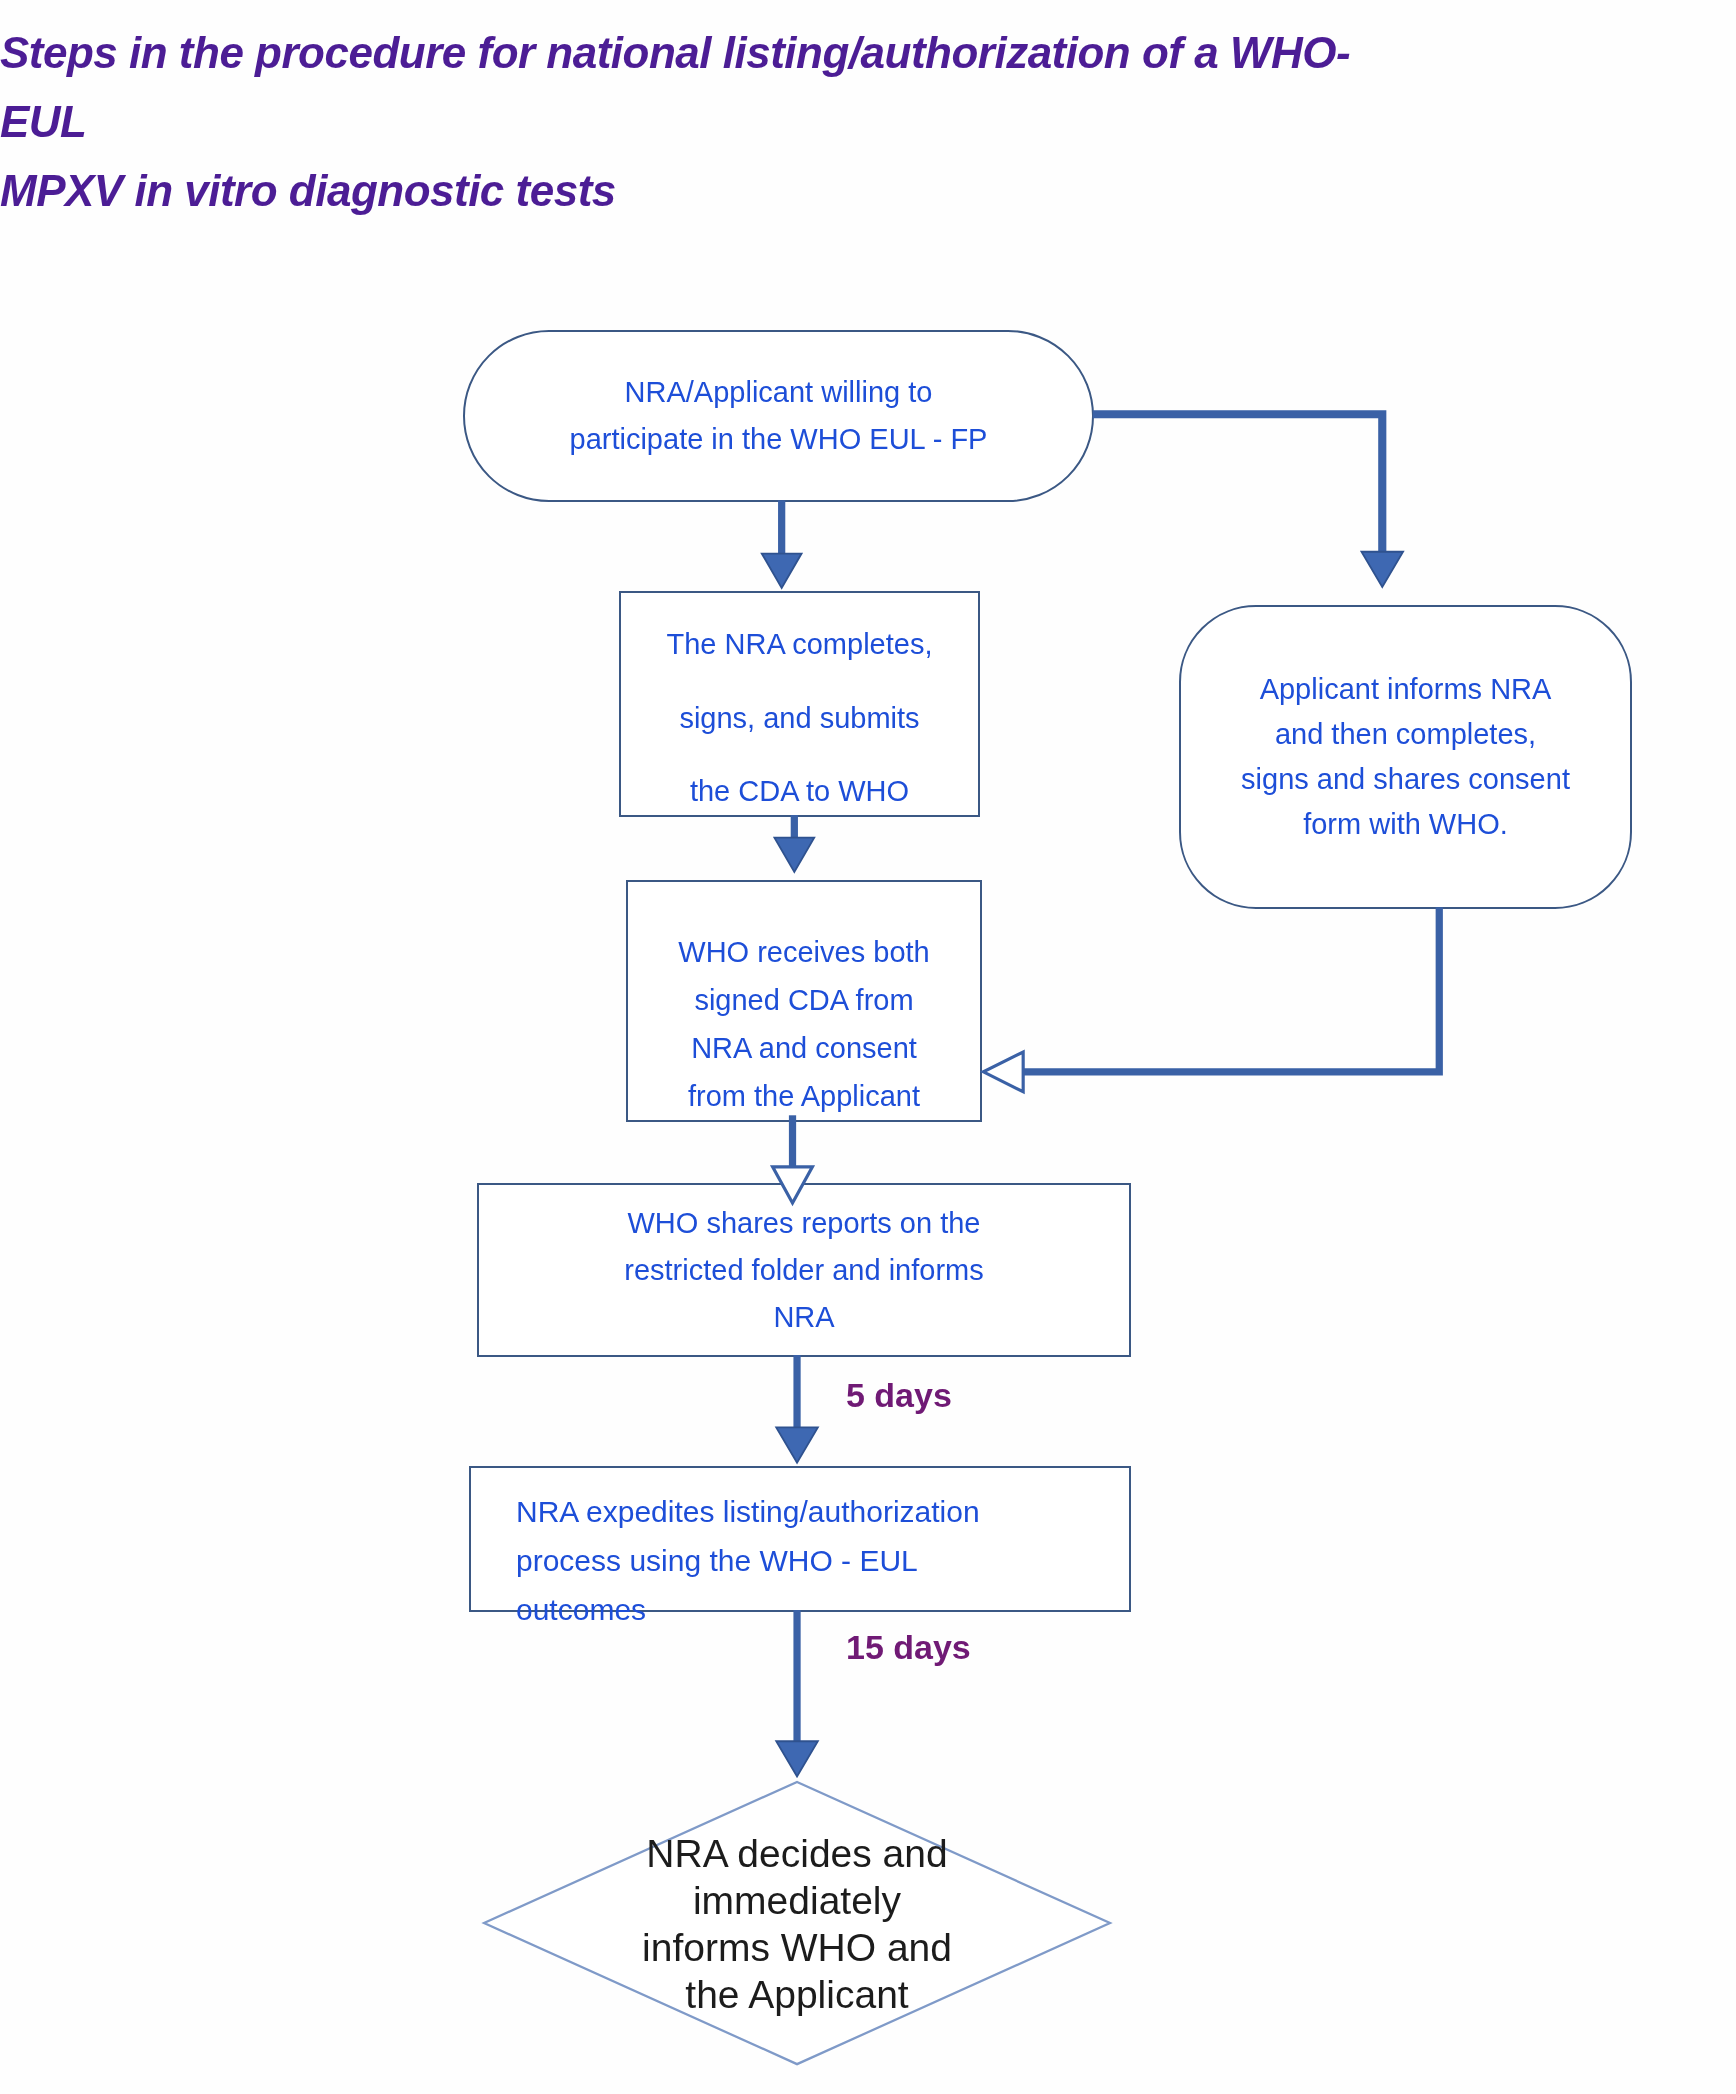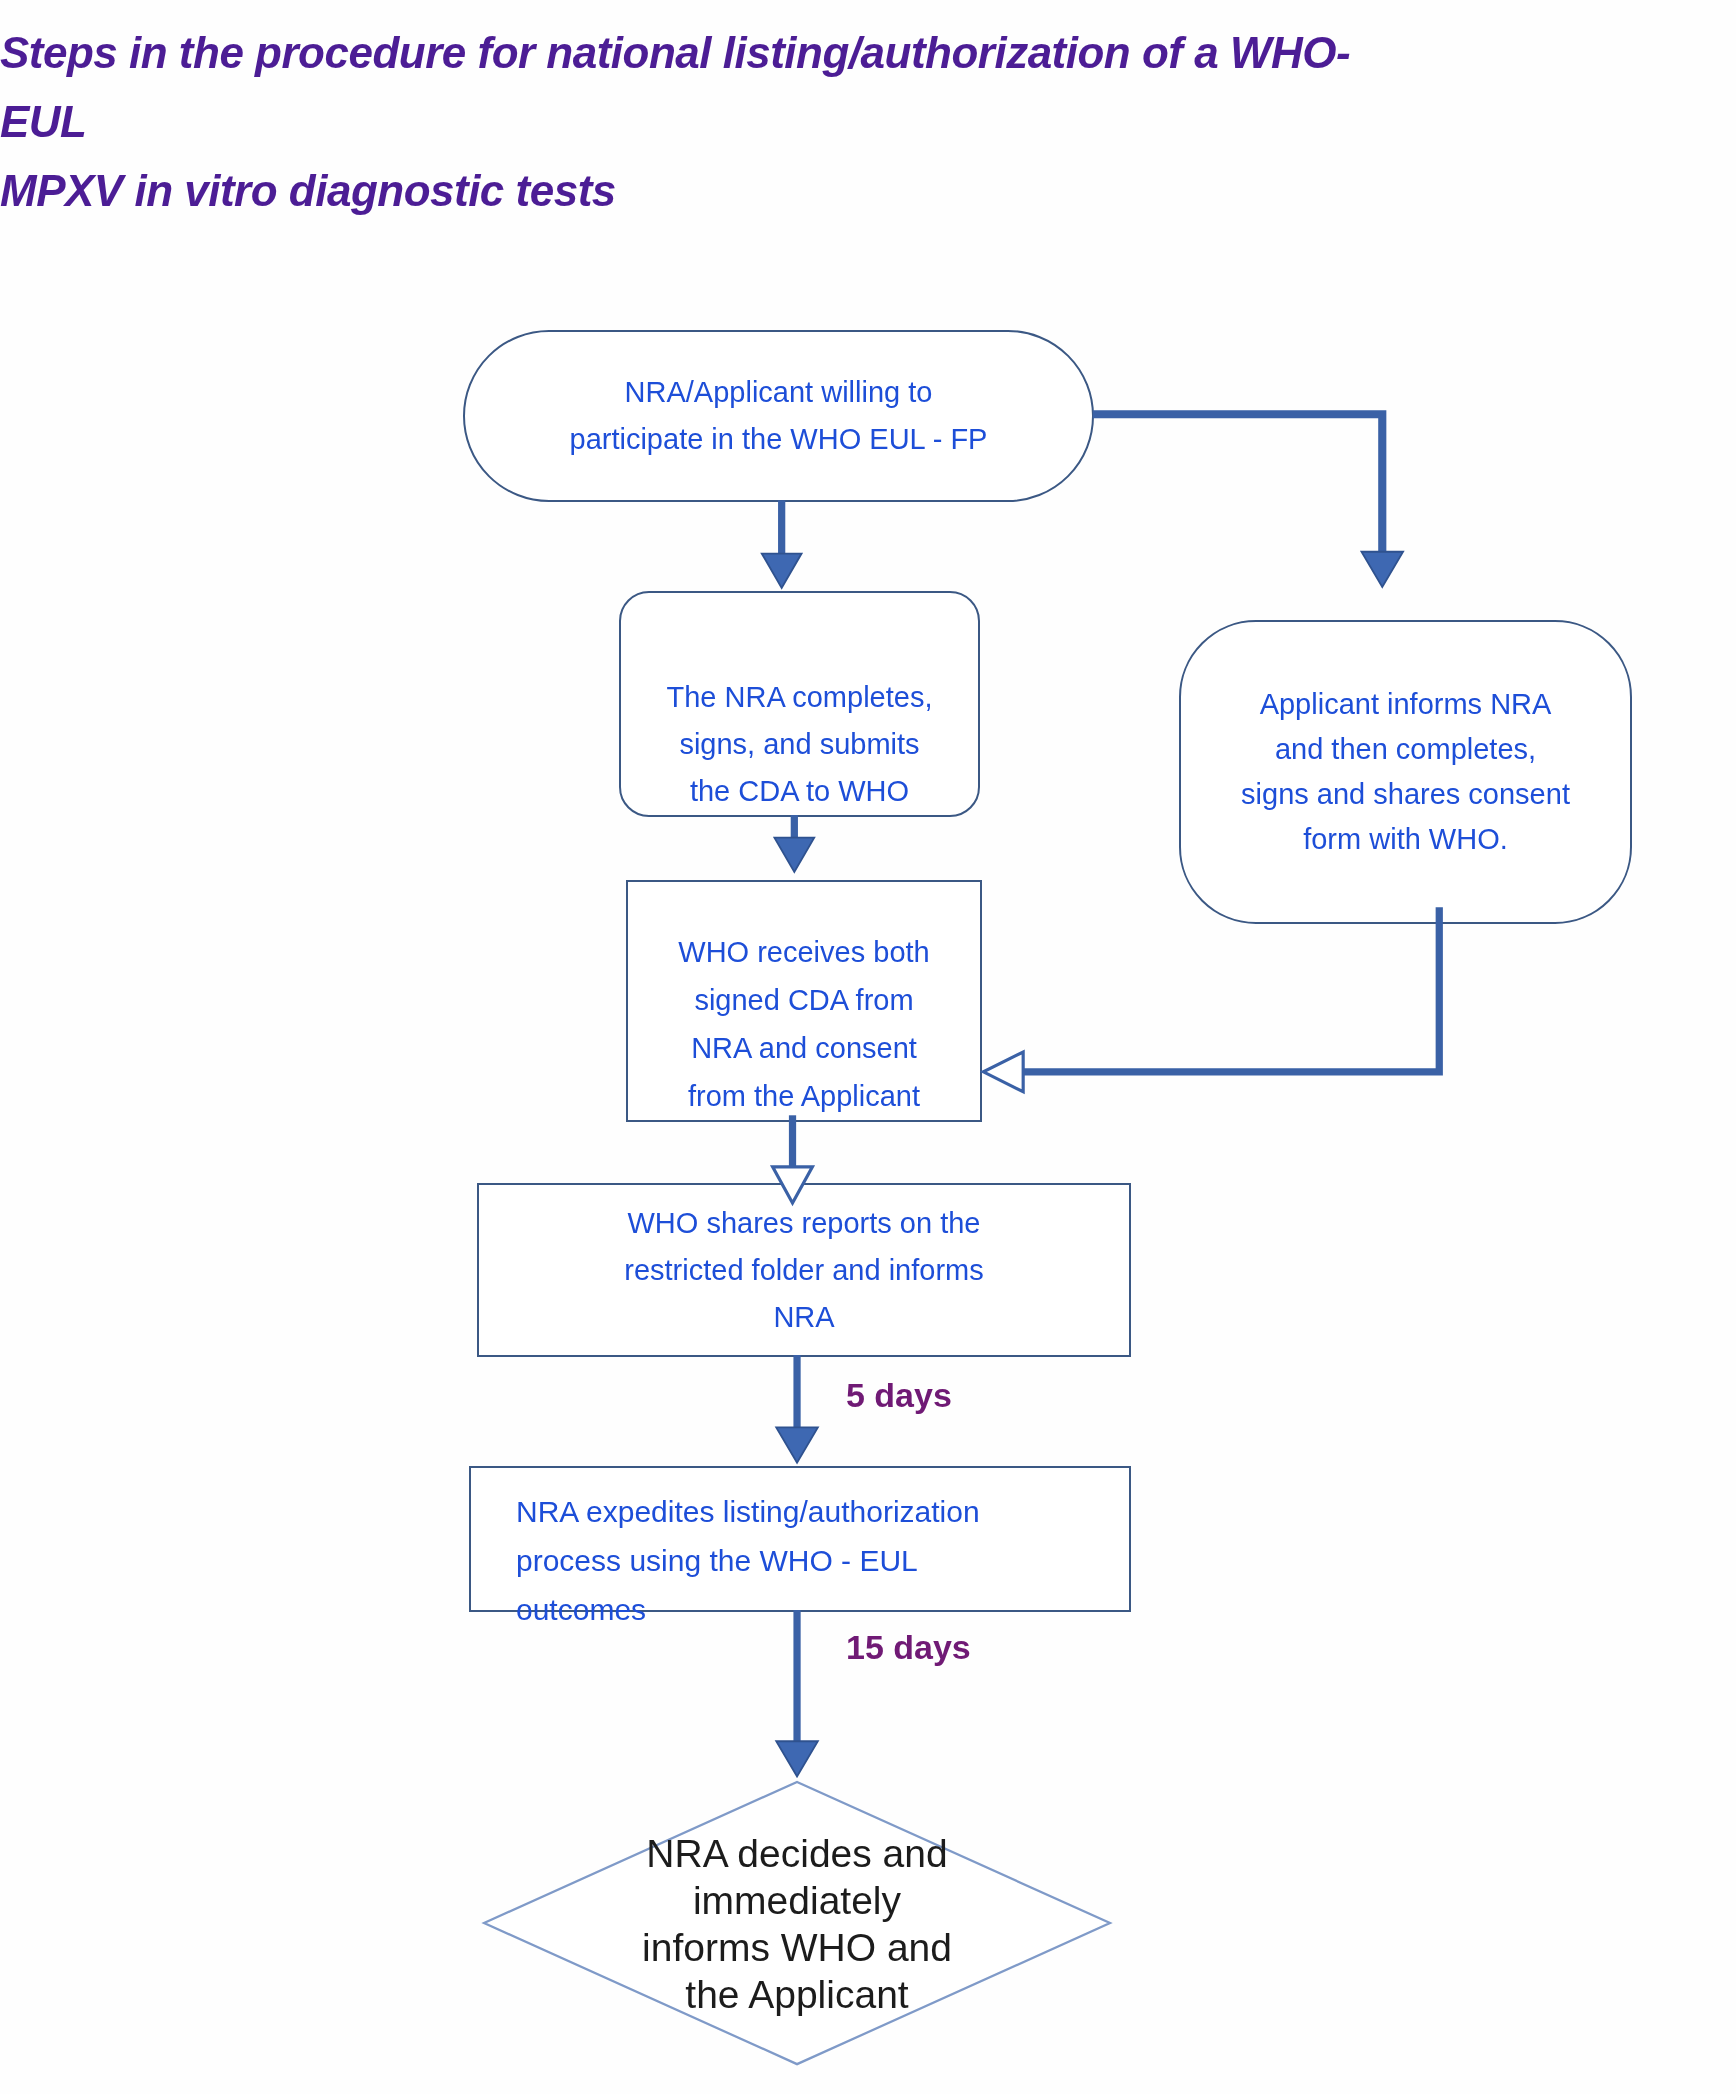--- a/index.html
+++ b/index.html
@@ -38,21 +38,21 @@
     align-items:center;
     justify-content:center;
     text-align:center;
     font-size:29px;
     line-height:47px;
     color:#1d4ed8;
   }
   .stadium{border-radius:86px;}
   .biground{border-radius:77px;line-height:45px;}
   .shape .ln{white-space:nowrap;}
-  .node-b{justify-content:flex-end;padding-top:18px;border-radius:30px;}
+  .node-b{justify-content:space-between;padding-top:28px;}
   .node-e{align-items:flex-start;text-align:left;padding-left:45px;font-size:30px;line-height:49px;justify-content:flex-start;padding-top:19px;}
   .diamond-text{
     position:absolute;
     left:562px; top:1826px; width:470px; height:195px;
     z-index:2;
     display:flex;flex-direction:column;align-items:center;justify-content:center;
     text-align:center;font-size:39px;line-height:47px;
   }
   .edge-label{
     position:absolute;
@@ -83,21 +83,21 @@
     <div class="ln">NRA/Applicant willing to</div>
     <div class="ln">participate in the WHO EUL - FP</div>
   </div>
 
   <div class="shape node-b" style="left:619px;top:591px;width:361px;height:226px;">
     <div class="ln">The NRA completes,</div>
     <div class="ln">signs, and submits</div>
     <div class="ln">the CDA to WHO</div>
   </div>
 
-  <div class="shape biground" style="left:1179px;top:620px;width:453px;height:304px;">
+  <div class="shape biground" style="left:1179px;top:605px;width:453px;height:304px;">
     <div class="ln">Applicant informs NRA</div>
     <div class="ln">and then completes,</div>
     <div class="ln">signs and shares consent</div>
     <div class="ln">form with WHO.</div>
   </div>
 
   <div class="shape" style="left:626px;top:880px;width:356px;height:242px;line-height:48px;justify-content:flex-end;">
     <div class="ln">WHO receives both</div>
     <div class="ln">signed CDA from</div>
     <div class="ln">NRA and consent</div>

